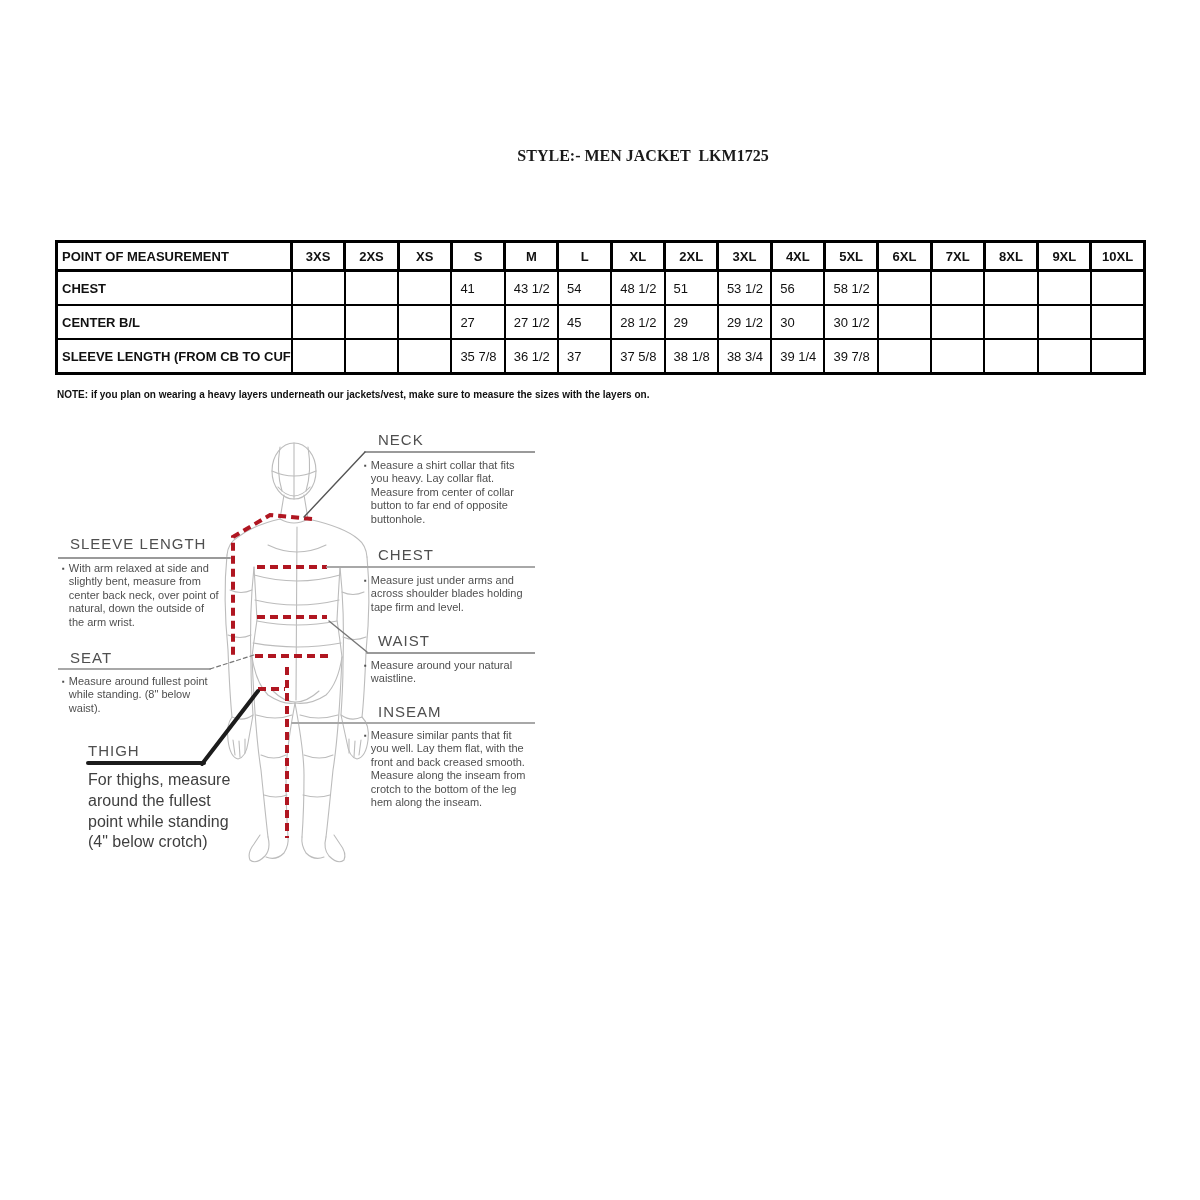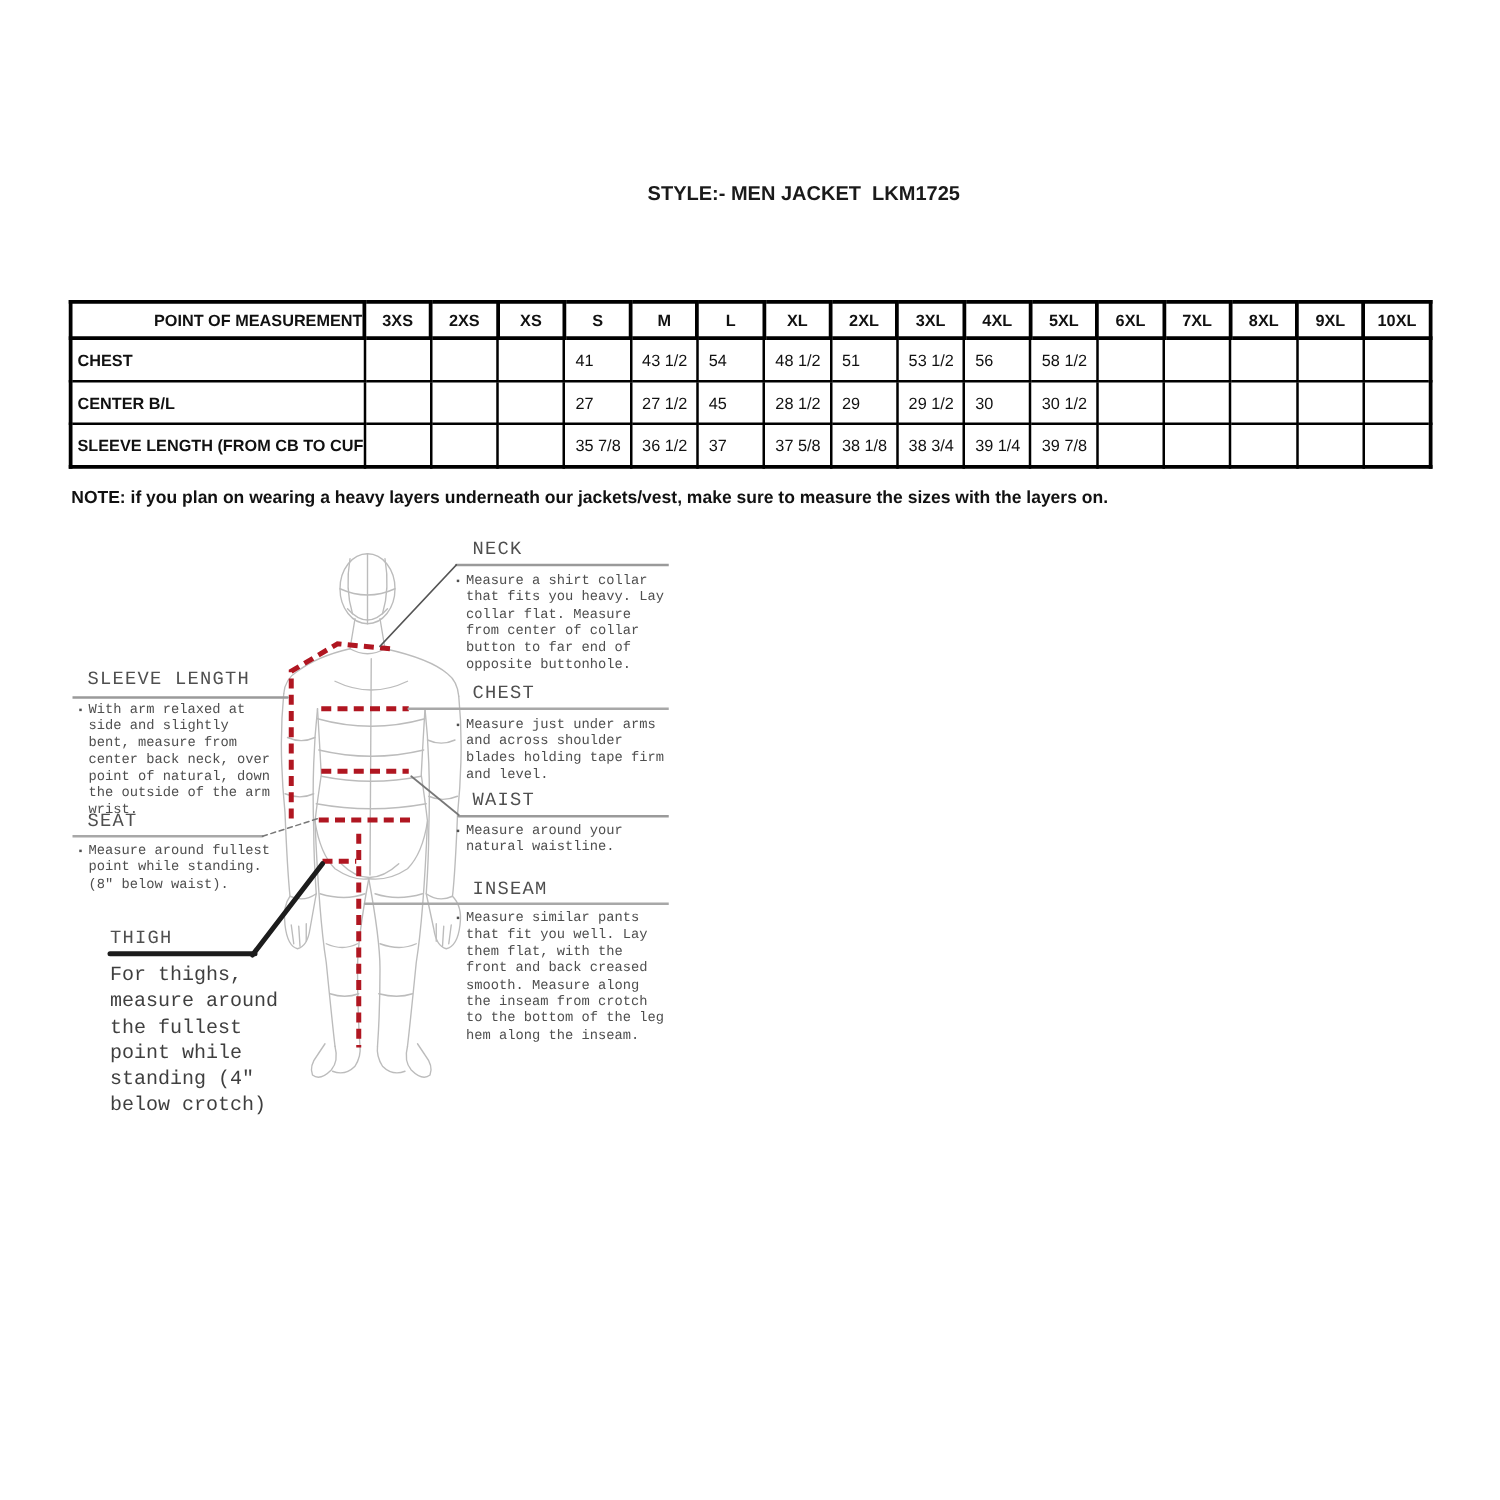--- a/index.html
+++ b/index.html
@@ -4,45 +4,45 @@
 <style>
   html,body { margin:0; padding:0; background:#ffffff; }
   .page {
     position:relative; width:1200px; height:1200px; background:#ffffff;
     font-family:"Liberation Sans", sans-serif; color:#111; overflow:hidden;
   }
   
   .doc-title {
     position:absolute; top:147px; left:0; width:1200px;
     text-align:center; text-indent:86px;
-    font-size:16px; font-weight:bold; color:#1a1a1a; white-space:pre;
+    font-size:16px; font-weight:bold; color:#1a1a1a; white-space:pre;font-family:Liberation Serif, serif;
   }
   
   table.size-table {
     position:absolute; left:55px; top:240px; width:1088px;
     border-collapse:collapse; table-layout:fixed;
     border:3px solid #000;
   }
   table.size-table th {
     border:3px solid #000; height:24px; font-size:13px; font-weight:bold;
     text-align:center; padding:1px 0; overflow:hidden; white-space:nowrap;
   }
-  table.size-table th.pom { text-align:right; padding-left:4px; }
+  table.size-table th.pom { text-align:left; padding-left:4px; }
   table.size-table td {
     border:2px solid #000; height:30px; font-size:13px; font-weight:normal;
     text-align:left; padding:1px 0 1px 8px; overflow:hidden; white-space:nowrap;
   }
   table.size-table td.rowlabel { font-weight:bold; padding-left:4px; }
   
   .note {
     position:absolute; left:57px; top:389px; width:1000px;
-    font-size:14px; font-weight:bold; color:#111;
+    font-size:10px; font-weight:bold; color:#111;
   }
   
-  .diagram { position:absolute; left:58px; top:425px; width:477px; height:455px;font-family:Liberation Mono, monospace; }
+  .diagram { position:absolute; left:58px; top:425px; width:477px; height:455px; }
   .diagram svg { position:absolute; left:0; top:0; }
   .guide-title {
     position:absolute; font-size:15px; letter-spacing:1px; color:#4f4f4f;
     white-space:nowrap;
   }
   .guide-desc {
     position:absolute; display:flex; gap:4px;
     font-size:11px; line-height:1.22; color:#4f4f4f;
   }
   .guide-desc .bullet { font-size:8px; line-height:1; margin-top:3px; flex:0 0 auto; }

